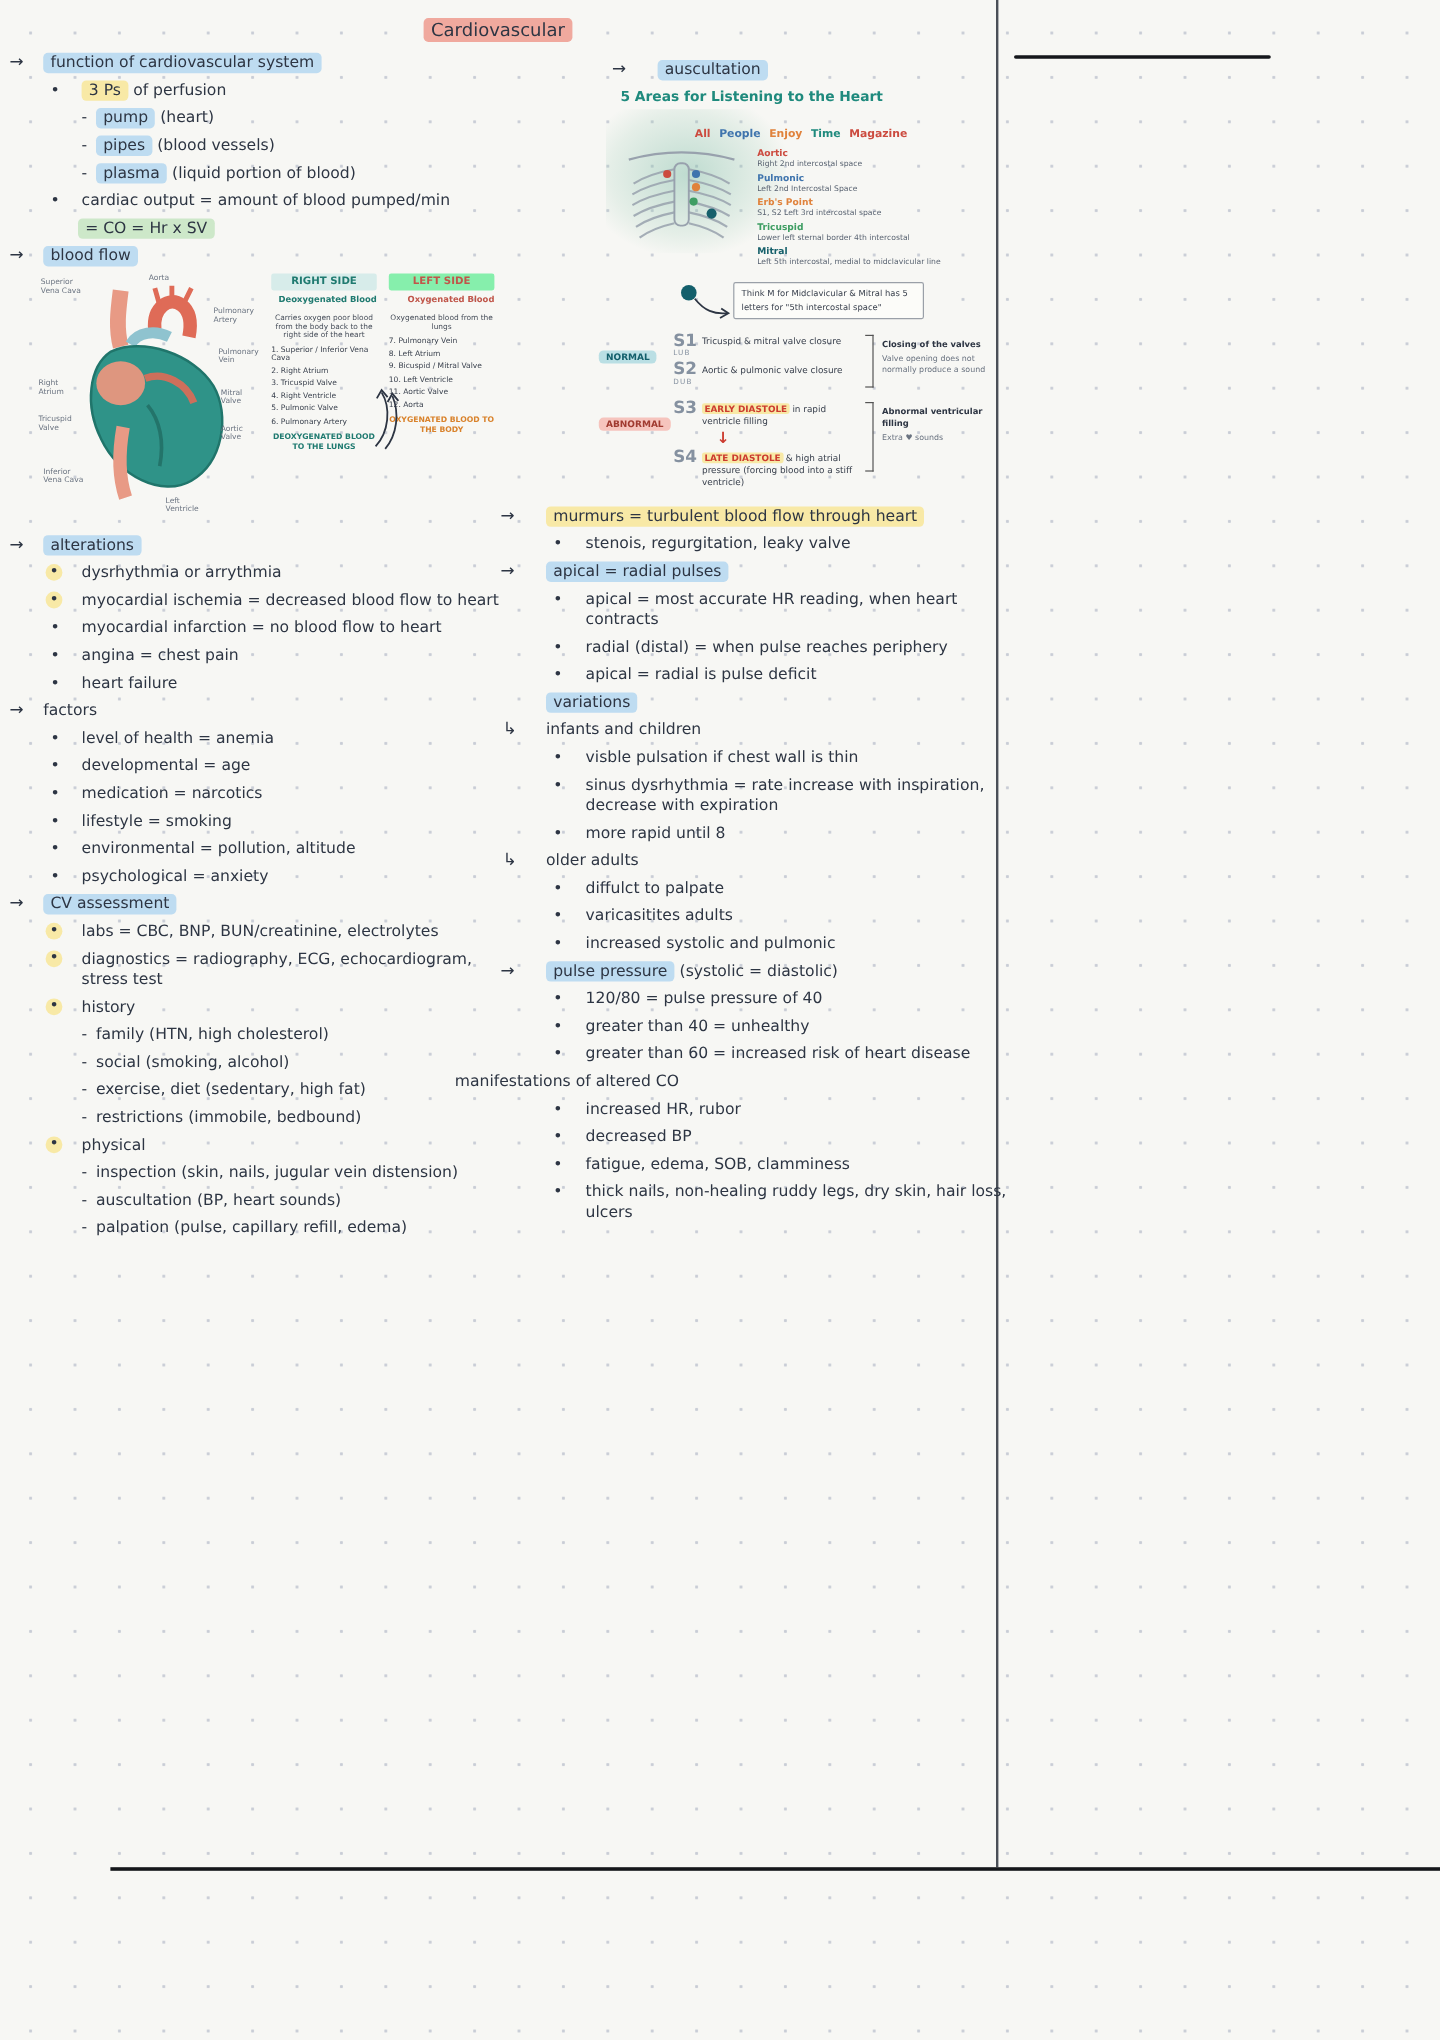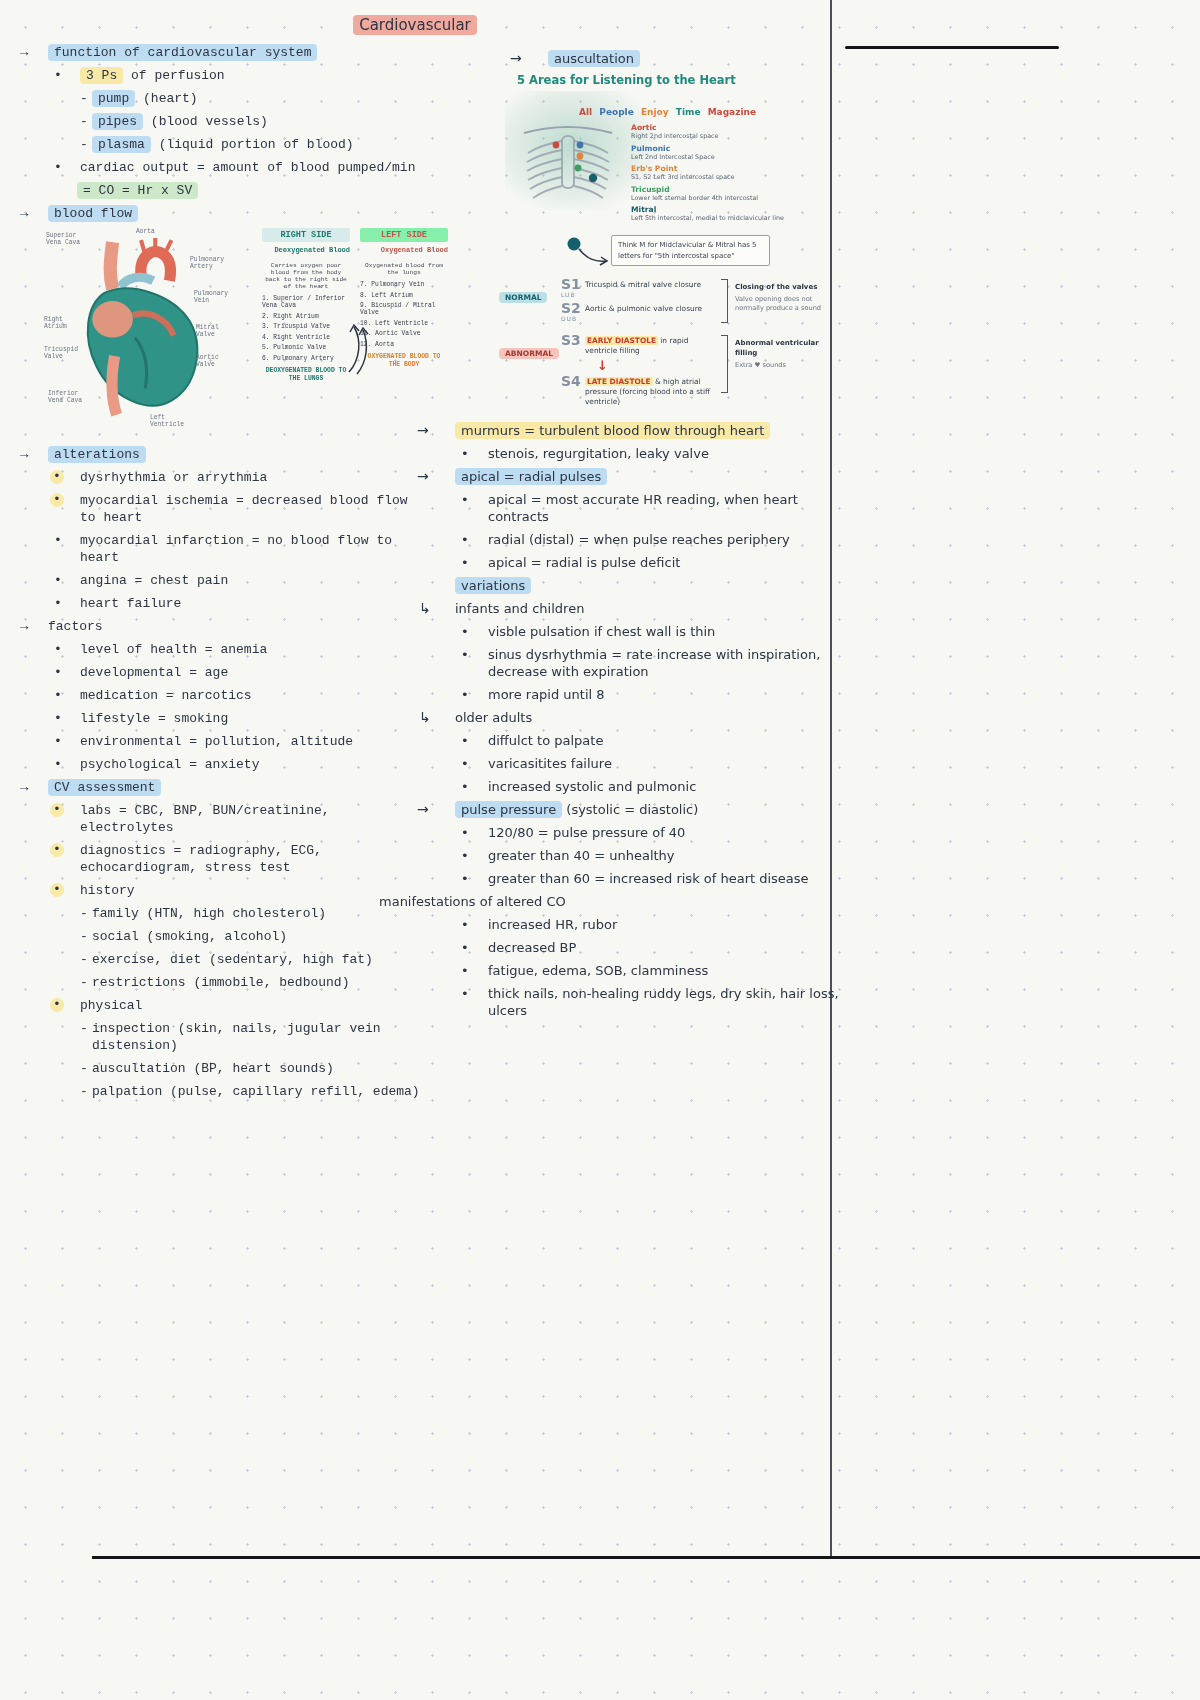--- a/index.html
+++ b/index.html
@@ -18,40 +18,40 @@
 
   .page-title { position:absolute; left:0; top:16px; width:830px; text-align:center; font-size:15px; }
   .hl { border-radius:4px; padding:1px 6px; }
   .hlp { background:#f0a99e; }
   .hlb { background:#bedcf1; }
   .hly { background:#f8e9a6; }
   .hlg { background:#cde8c9; }
   .hlteal { background:#badfe4; color:#135f6b; }
   .hlpink { background:#f6c4bd; color:#a03a30; }
 
-  .lcol { position:absolute; left:20px; top:44px; width:408px;font-family:Liberation Mono, monospace; }
+  .lcol { position:absolute; left:8px; top:44px; width:408px; }
   .rcol { position:absolute; left:417px; top:50px; width:440px; }
   .line { position:relative; font-size:13px; line-height:17px; margin-bottom:6px; }
   .lcol .heading { padding-left:28px; }
   .rcol .heading { padding-left:38px; }
   .heading::before { content:"→"; position:absolute; left:0; top:0; font-size:14px; letter-spacing:-1px; }
   .subheading { padding-left:38px; }
   .subheading::before { content:"↳"; position:absolute; left:2px; top:0; font-size:14px; }
   .plainheading { padding-left:38px; }
   .lcol .bullet { padding-left:60px; }
   .lcol .bullet::before { content:"•"; position:absolute; left:34px; top:0; }
   .lcol .bullet.ydot::before { background:#f8e9a6; border-radius:50%; width:14px; height:14px; line-height:13px; text-align:center; left:30px; top:1px; }
   .rcol .bullet { padding-left:71px; }
   .rcol .bullet::before { content:"•"; position:absolute; left:44px; top:0; }
   .dash { padding-left:72px; }
   .dash::before { content:"-"; position:absolute; left:60px; top:0; }
   .formula { margin-left:57px; }
 
   
-  .diagram-row { display:flex; gap:26px; margin:6px 0 10px 24px; }
+  .diagram-row { display:flex; gap:2px; margin:6px 0 10px 24px; }
   .heart-fig { position:relative; width:192px; height:208px; flex:none; }
   .heart-fig svg { position:absolute; left:30px; top:8px; }
   .hlabel { position:absolute; font-size:6.3px; line-height:1.15; color:#6a7380; }
 
   .flow-table { width:186px; flex:none; font-size:6.5px; position:relative; }
   .ft-headers { display:flex; gap:10px; margin-bottom:4px; }
   .ft-h { flex:1; text-align:center; font-size:8.5px; font-weight:bold; padding:2px 0; border-radius:2px; }
   .ft-h.r { background:#d7ecea; color:#1f7a70; }
   .ft-h.l { background:#86efac; color:#c0564a; }
   .ft-cols { display:flex; gap:10px; }
@@ -389,21 +389,21 @@
   <div class="line subheading">
     <span>infants and children</span>
   </div>
   <div class="line bullet"><span>visble pulsation if chest wall is thin</span></div>
   <div class="line bullet"><span>sinus dysrhythmia = rate increase with inspiration, decrease with expiration</span></div>
   <div class="line bullet"><span>more rapid until 8</span></div>
   <div class="line subheading">
     <span>older adults</span>
   </div>
   <div class="line bullet"><span>diffulct to palpate</span></div>
-  <div class="line bullet"><span>varicasitites failure</span></div>
+  <div class="line bullet"><span>varicasitites adults</span></div>
   <div class="line bullet"><span>increased systolic and pulmonic</span></div>
 
   <div class="line heading">
     <span class="hl hlb">pulse pressure</span>
     <span>(systolic = diastolic)</span>
   </div>
   <div class="line bullet"><span>120/80 = pulse pressure of 40</span></div>
   <div class="line bullet"><span>greater than 40 = unhealthy</span></div>
   <div class="line bullet"><span>greater than 60 = increased risk of heart disease</span></div>
 

